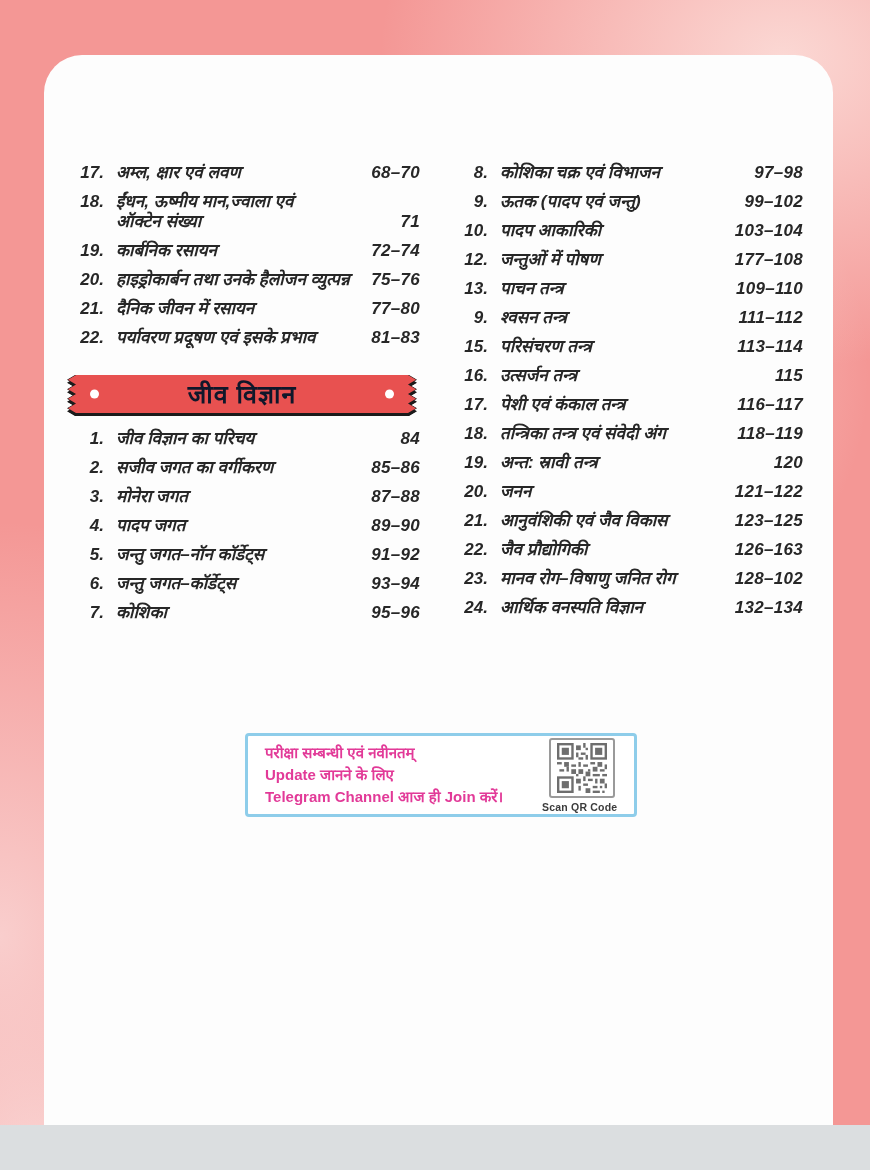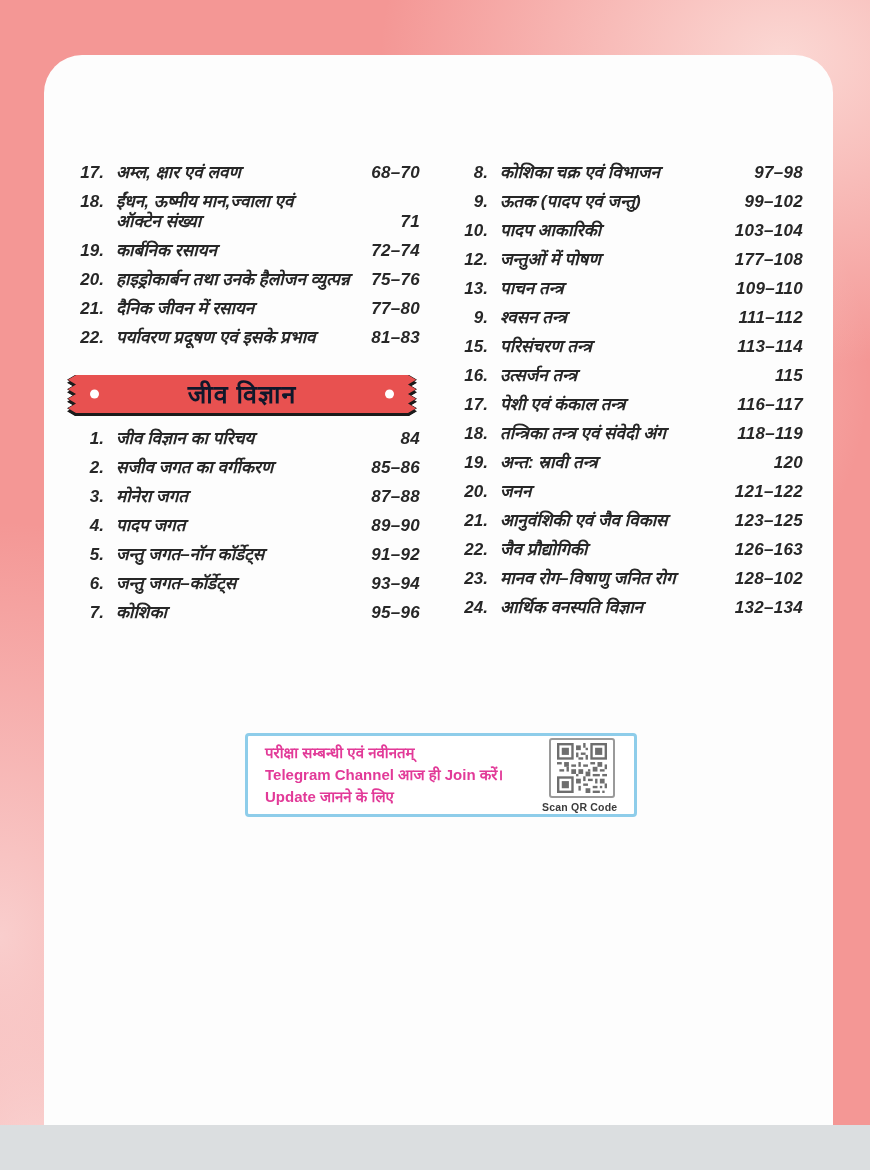--- a/index.html
+++ b/index.html
@@ -395,22 +395,22 @@
             <span class="toc-pages">132–134</span>
           </div>
         </div>
     </div>
 
   </div>
 
   <div class="promo-box">
     <div class="promo-text">
       <div>परीक्षा सम्बन्धी एवं नवीनतम्</div>
+      <div>Update जानने के लिए</div>
       <div>Telegram Channel आज ही  Join करें।</div>
-      <div>Update जानने के लिए</div>
     </div>
     <div class="qr-block">
       <div class="qr-frame">
         <svg width="54" height="50" viewBox="0 0 21 21">
           <g fill="#6e6e6e">
             <rect x="0" y="0" width="7" height="7"></rect>
             <rect x="14" y="0" width="7" height="7"></rect>
             <rect x="0" y="14" width="7" height="7"></rect>
             <rect x="8" y="1" width="2" height="2"></rect>
             <rect x="11" y="0" width="1" height="2"></rect>

